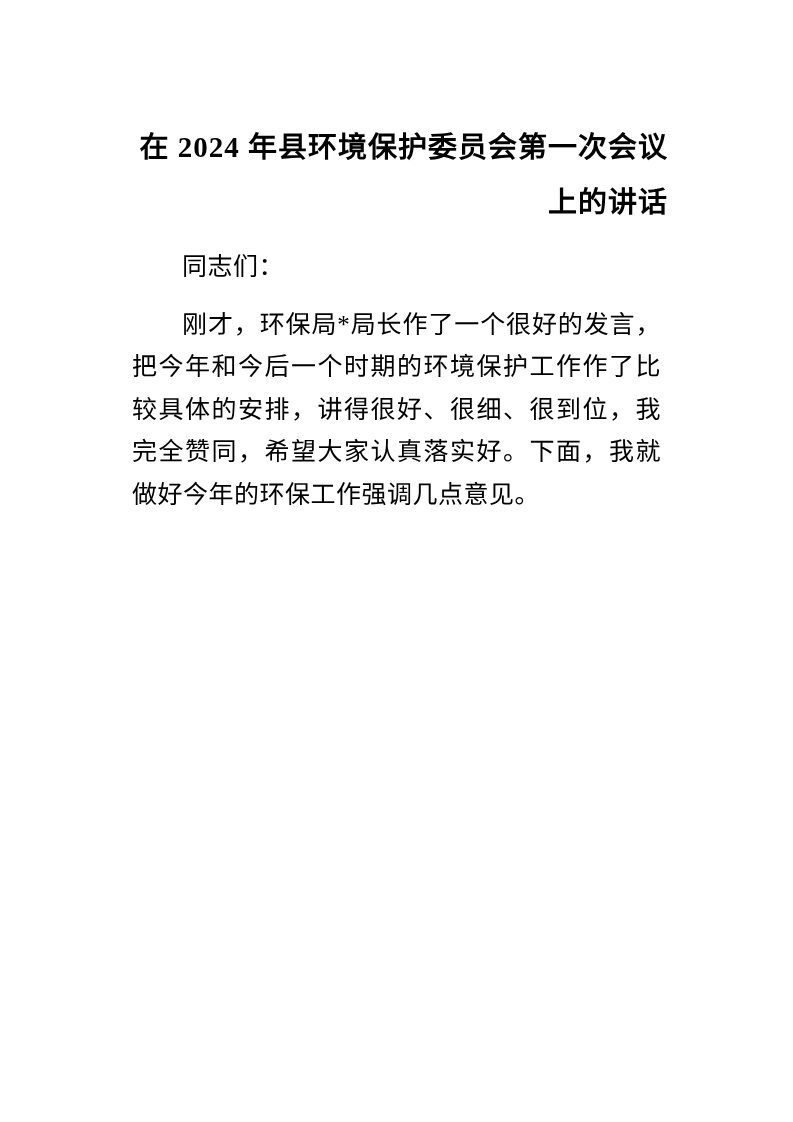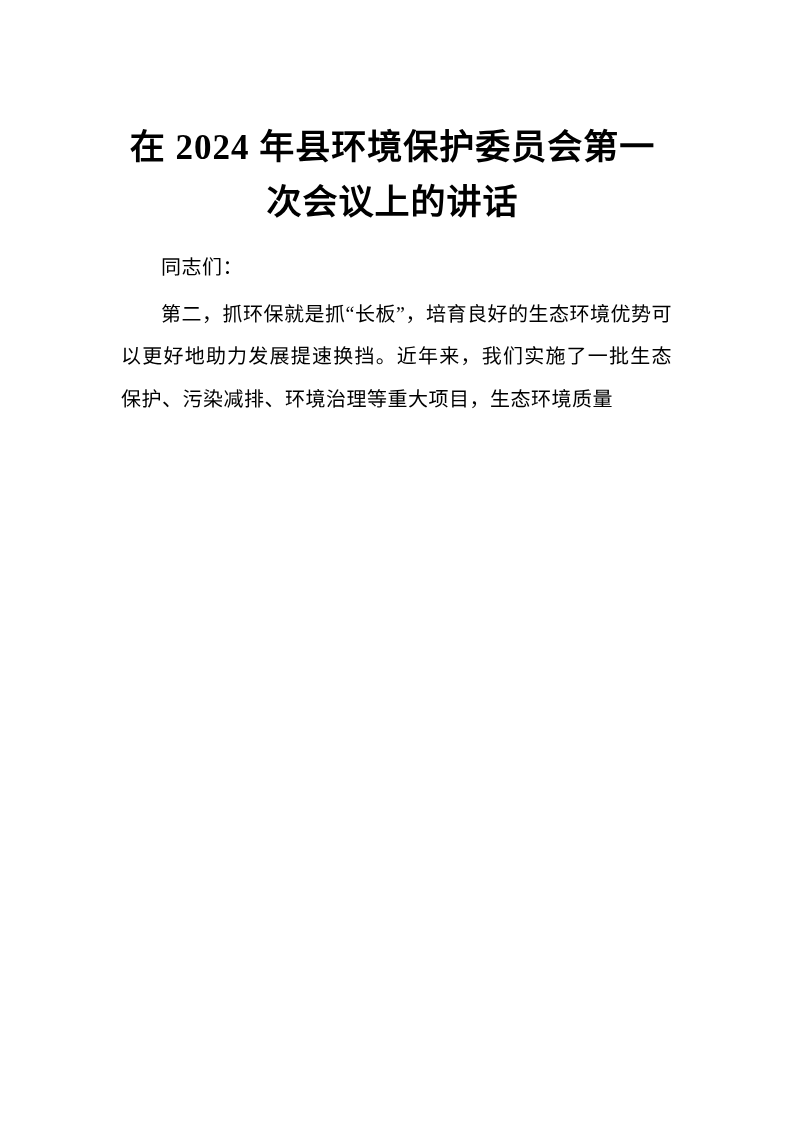--- a/index.html
+++ b/index.html
@@ -14,38 +14,38 @@
     margin: 0 auto;
     background: #ffffff;
     box-sizing: border-box;
     padding: 120px 117px 0 117px;
     overflow: hidden;
     color: #000000;
     font-family: "Liberation Serif", "DejaVu Serif", serif;
   }
   .doc-title {
     margin: 0 8px 16px 0;
-    text-align: center;
-    font-size: 35px;
+    text-align: right;
+    font-size: 29px;
     font-weight: bold;
     line-height: 55px;
     letter-spacing: 1px;
   }
   .doc-body p {
-    margin: 4px;
-    font-size: 20px;
+    margin: 15px;
+    font-size: 25px;
     line-height: 42.5px;
     text-indent: 2em;
     text-align: justify;
     letter-spacing: 0.5px;
   }
 </style>
 </head>
 <body>
 
 <div class="page">
   <h1 class="doc-title">在 2024 年县环境保护委员会第一次会议上的讲话</h1>
 
   <div class="doc-body">
     <p>同志们：</p>
-    <p>第二，抓环保就是抓“长板”，培育良好的生态环境优势可以更好地助力发展提速换挡。近年来，我们实施了一批生态保护、污染减排、环境治理等重大项目，生态环境质量</p>
+    <p>刚才，环保局*局长作了一个很好的发言，把今年和今后一个时期的环境保护工作作了比较具体的安排，讲得很好、很细、很到位，我完全赞同，希望大家认真落实好。下面，我就做好今年的环保工作强调几点意见。</p>
   </div>
 </div>
 
 </body></html>

